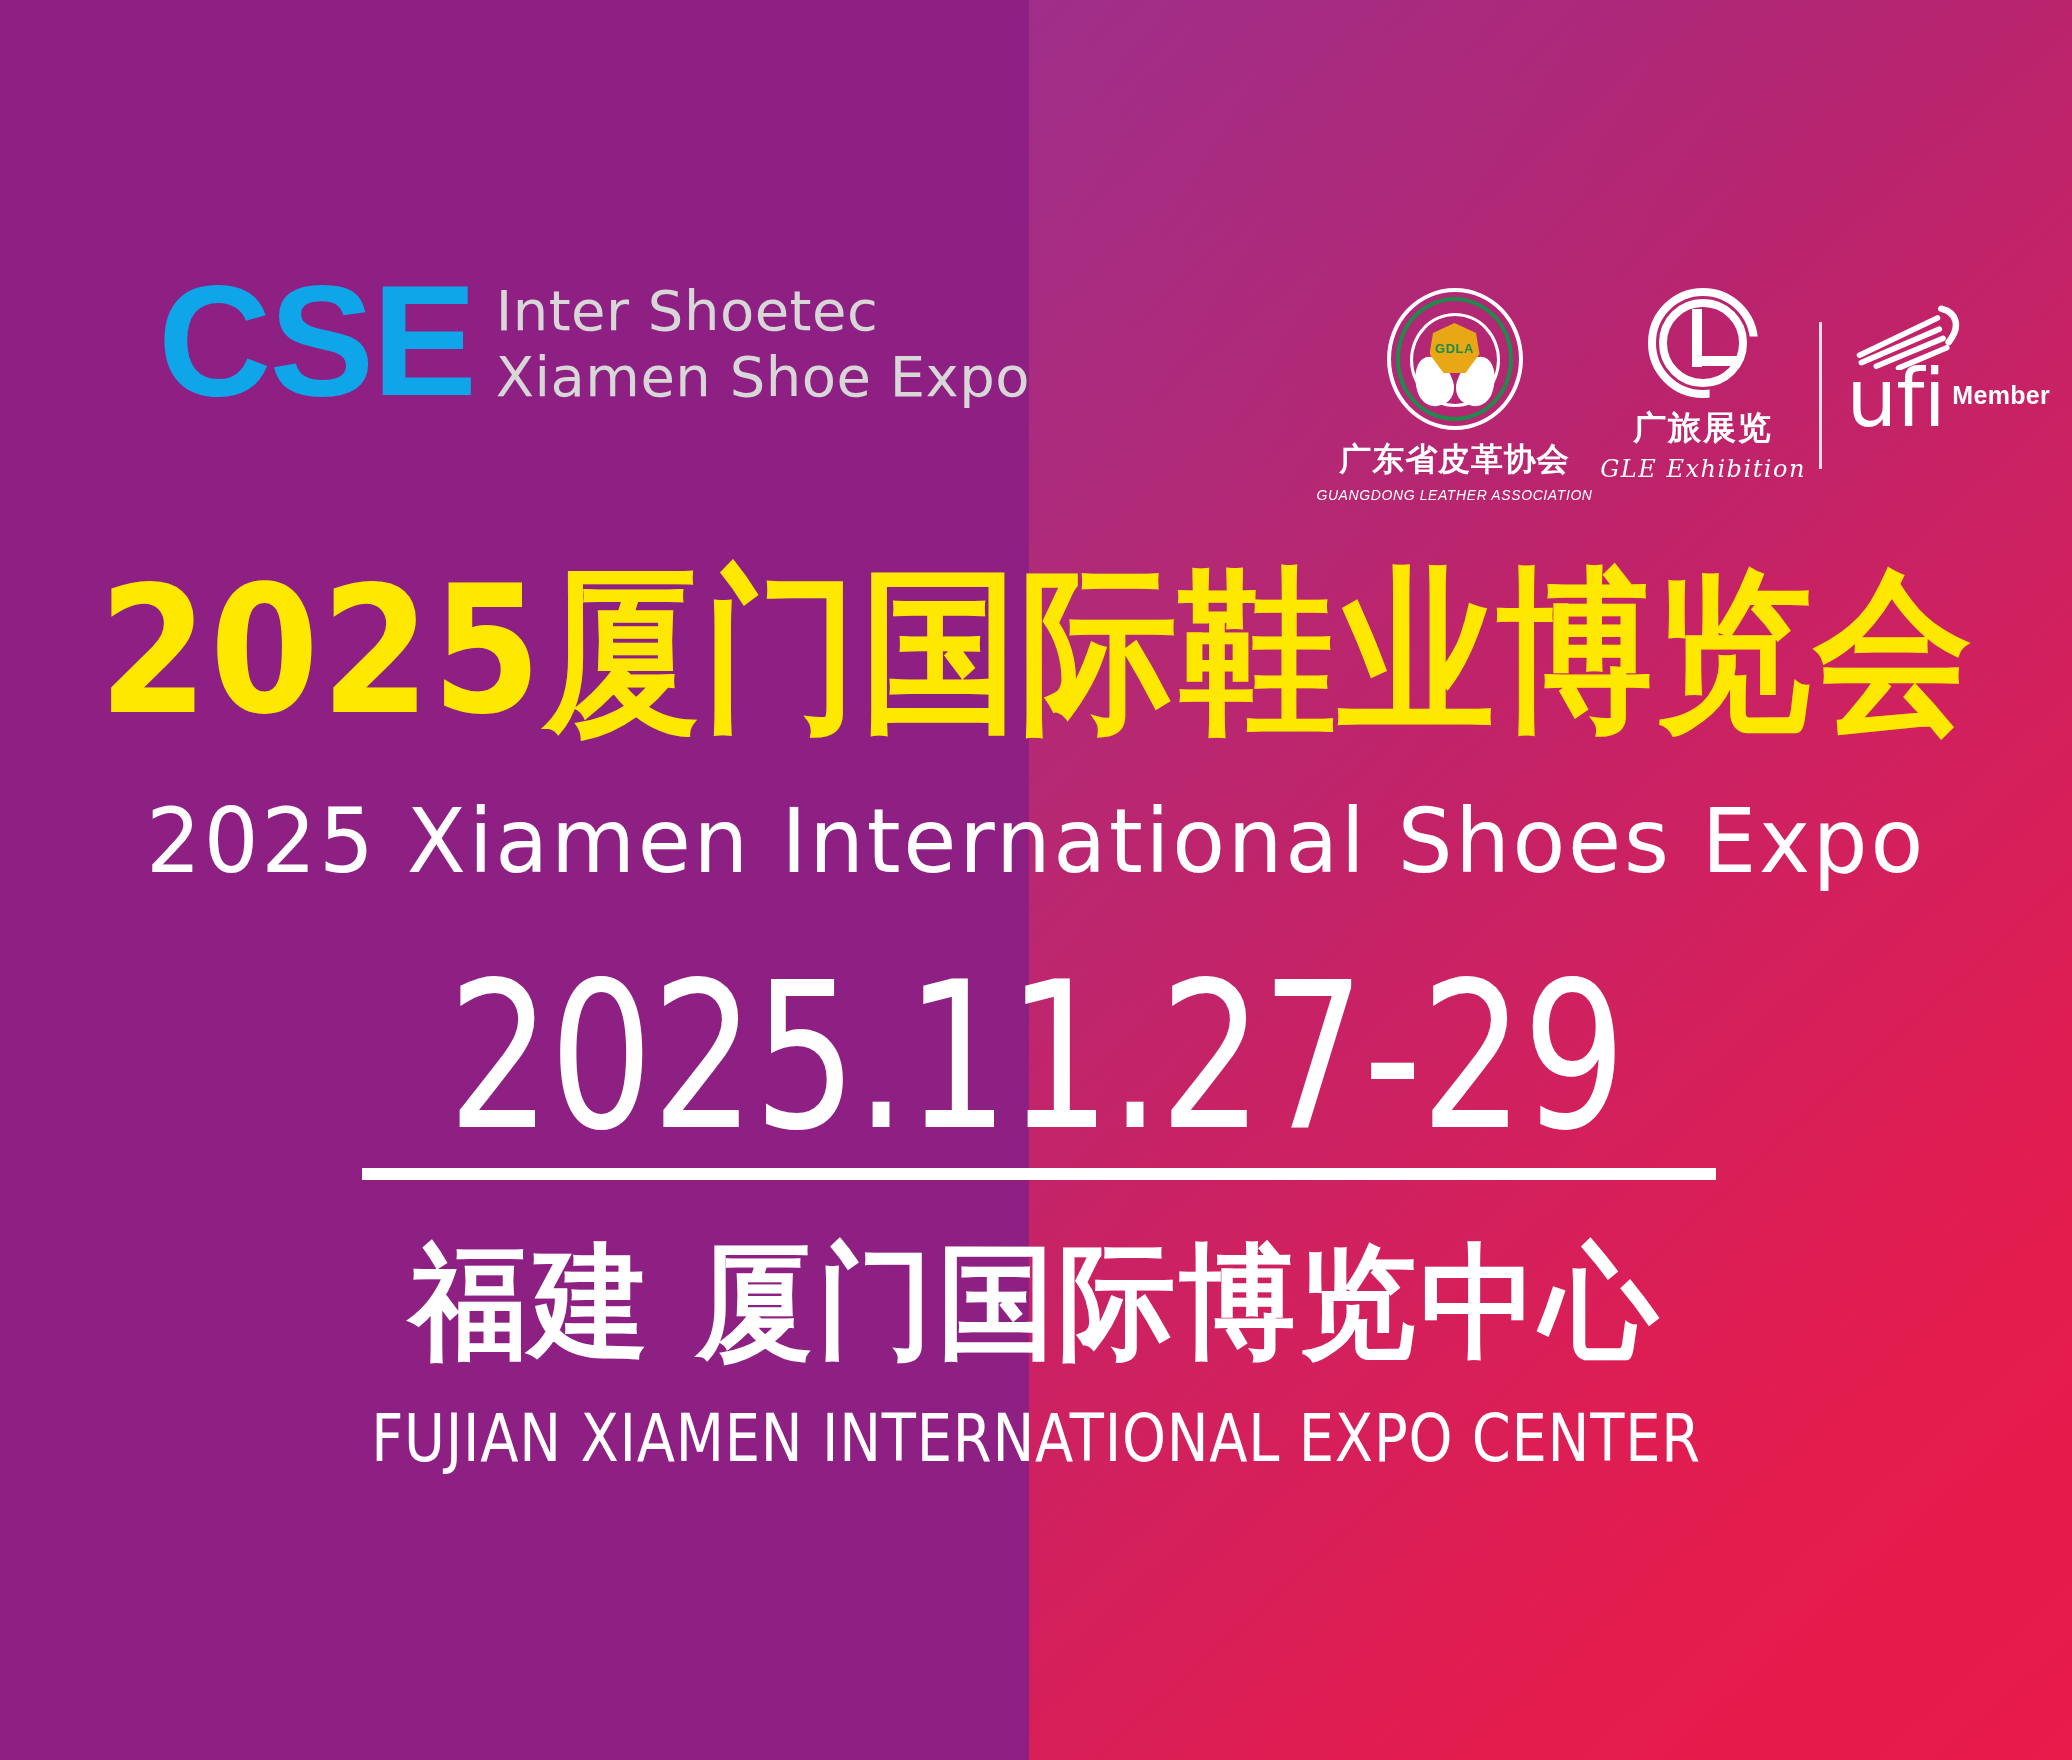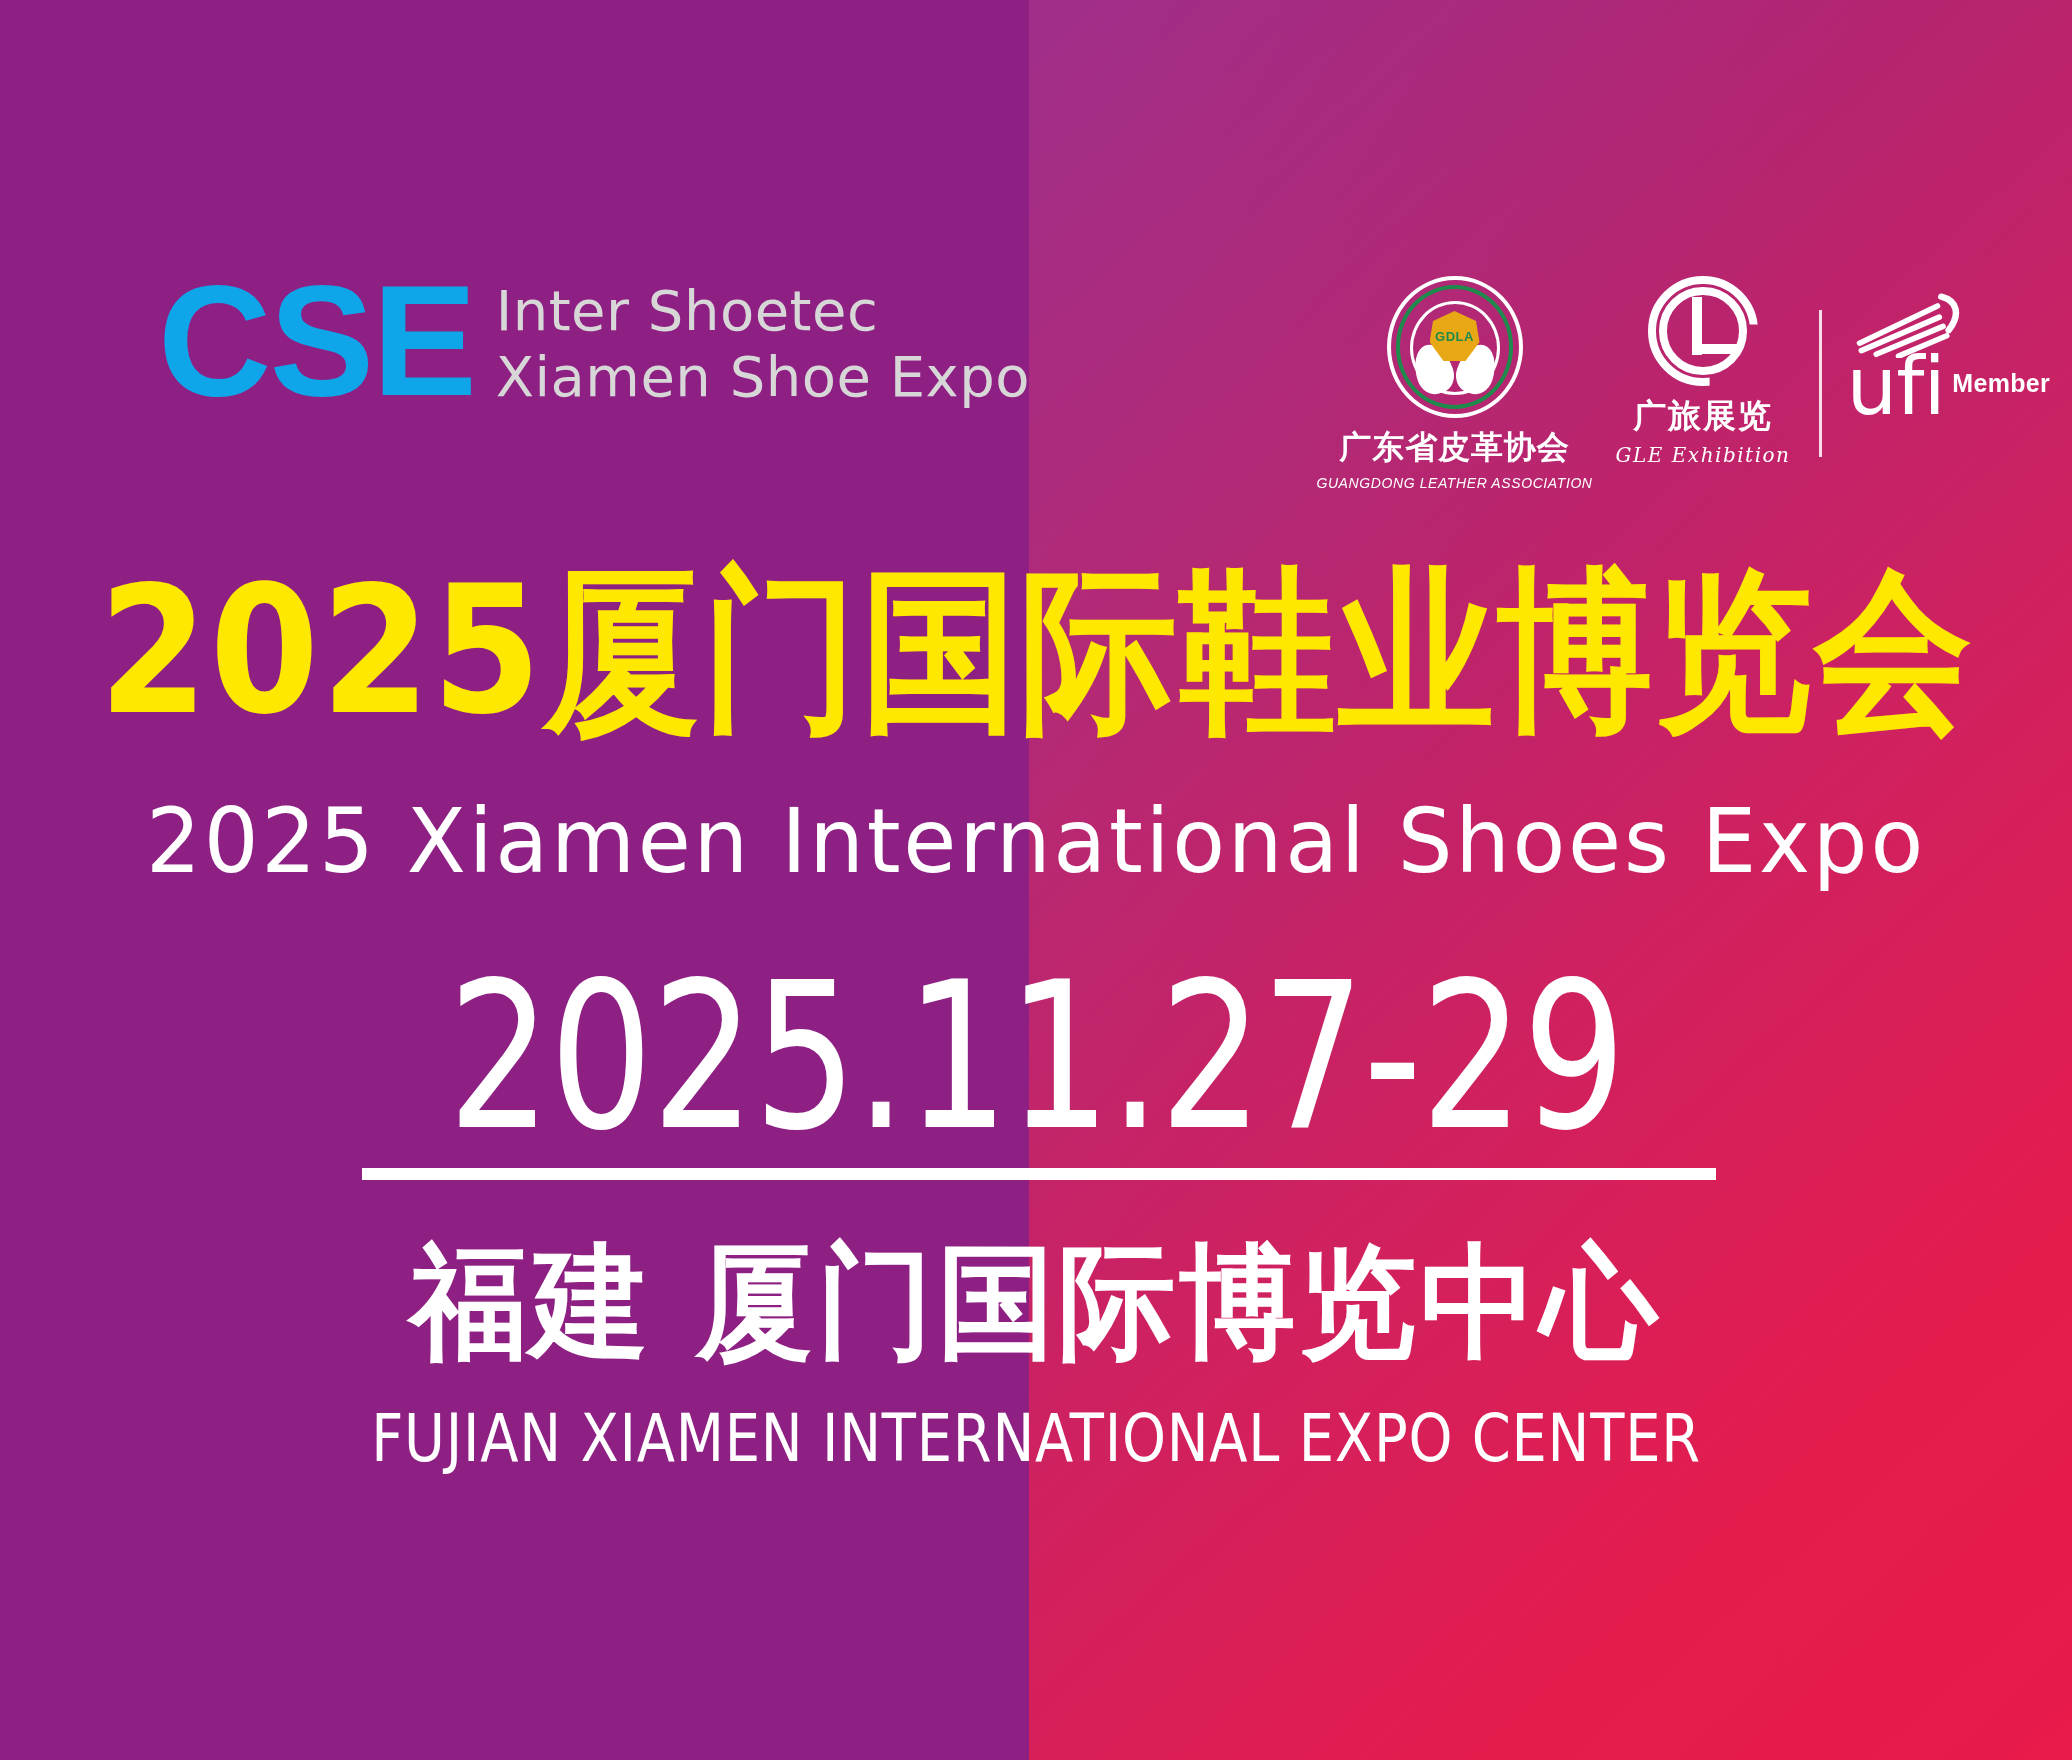--- a/index.html
+++ b/index.html
@@ -77,21 +77,21 @@
     color: #D7D7D7;
     font-weight: 400;
     letter-spacing: 0.5px;
     white-space: nowrap;
     font-family: "DejaVu Sans", sans-serif;
   }
 
   
   .partners {
     position: absolute;
-    left: 1348px; top: 9px;
+    left: 1348px; top: 21px;
     display: flex;
     align-items: flex-start;
     gap: 35px;
   }
 
   
   .gdla {
     width: 213px;
     display: flex;
     flex-direction: column;
@@ -212,21 +212,21 @@
   .gle-cn {
     font-size: 33px;
     font-weight: 700;
     color: #ffffff;
     letter-spacing: 1.9px;
     white-space: nowrap;
     font-family: "DejaVu Sans", sans-serif;
   }
   .gle-en {
     margin-top: 4.7px;
-    font-size: 20px;
+    font-size: 24px;
     font-style: italic;
     color: #ffffff;
     letter-spacing: 1.5px;
     white-space: nowrap;
     font-family: "DejaVu Serif", serif;
   }
   .gle-divider {
     width: 2.8px;
     height: 147px;
     background: rgba(255,255,255,0.85);

